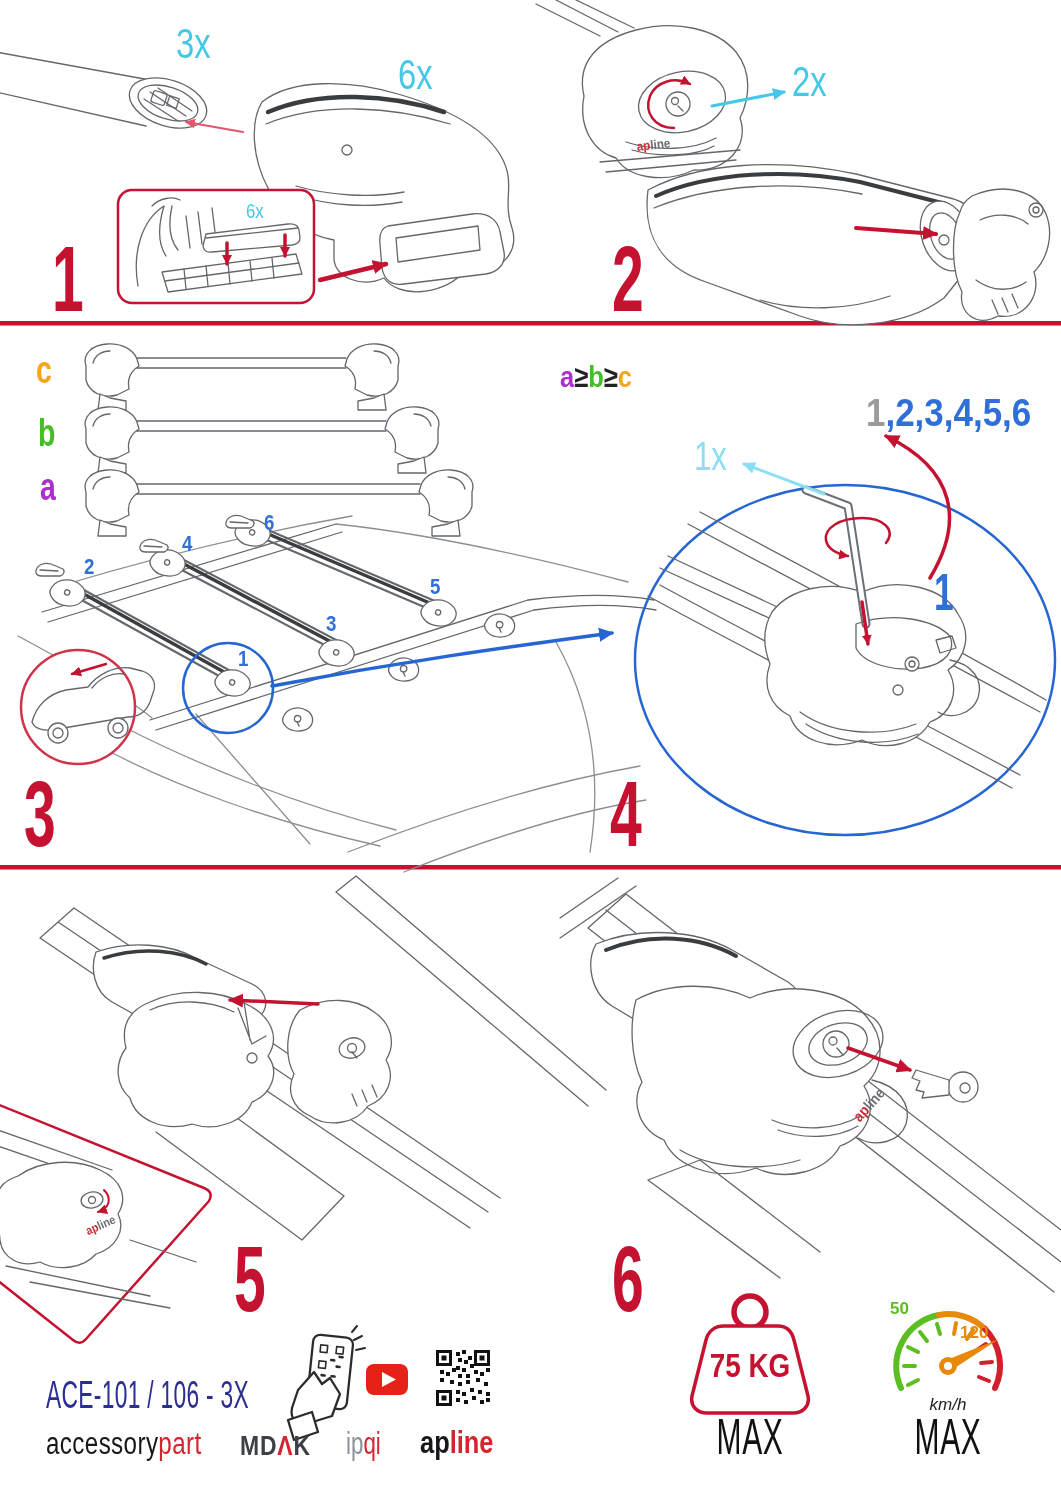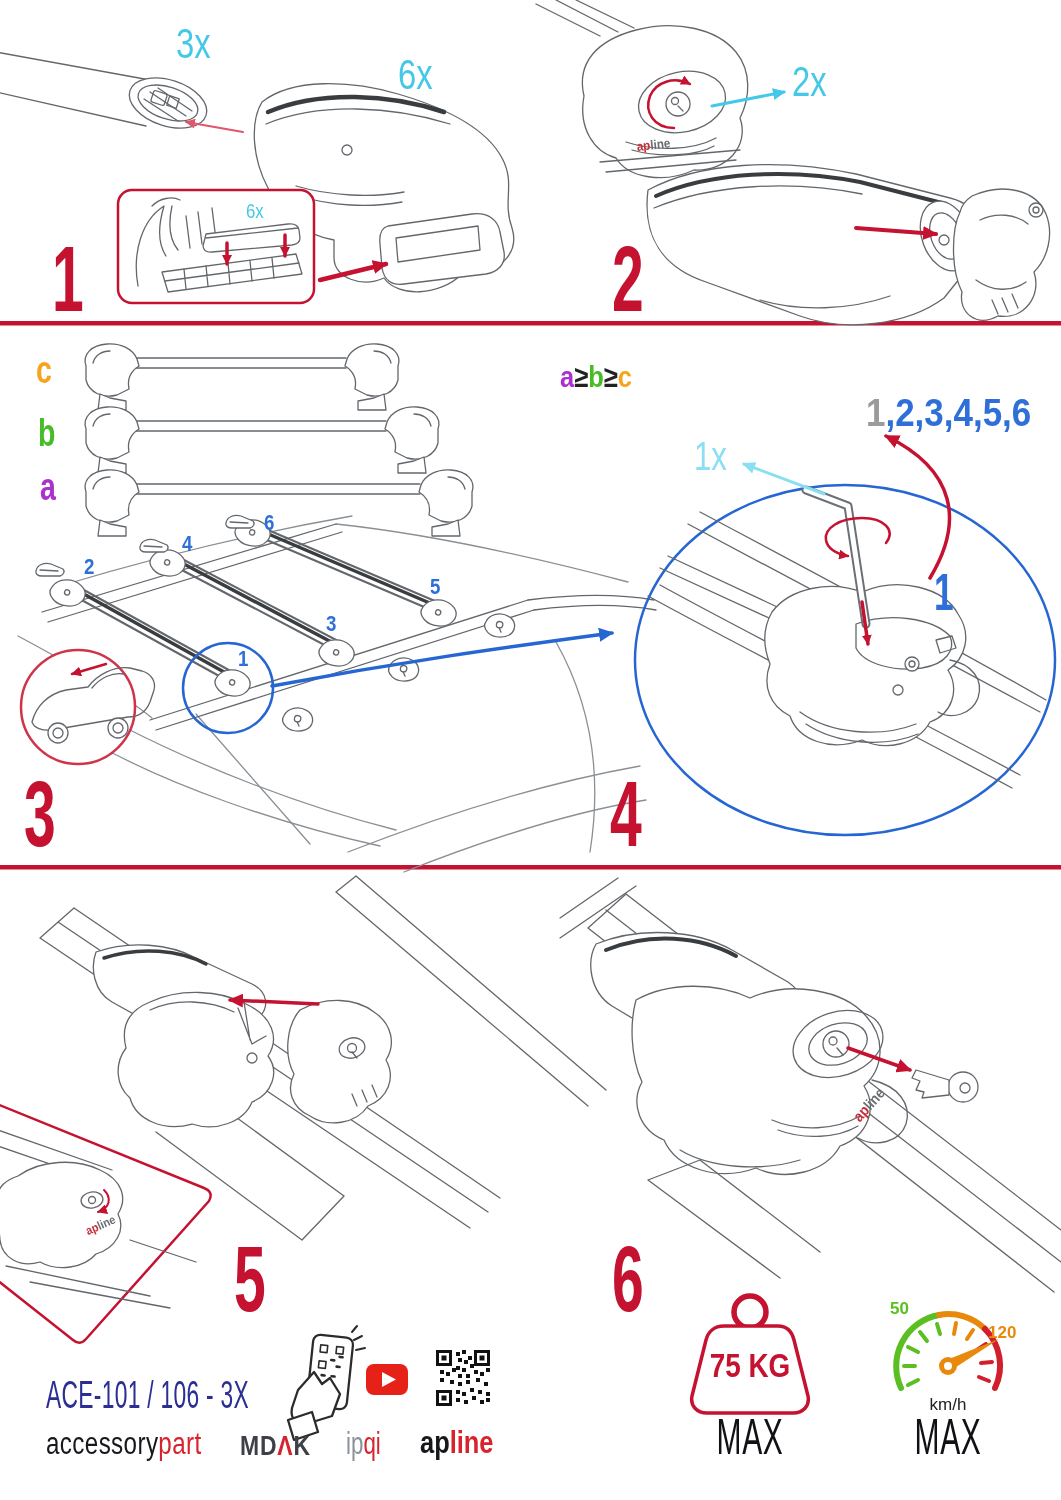--- a/index.html
+++ b/index.html
@@ -32,21 +32,21 @@
   .accpart .part{color:#D6232E;}
   .mdak{font-size:28px;font-weight:700;color:var(--dgray);transform:scaleX(.82);letter-spacing:1px;}
   .mdak .lam{color:#D6232E;}
   .ipqi{font-size:31px;font-weight:400;color:var(--mgray);transform:scaleX(.72);}
   .ipqi .qi{color:#D6232E;}
   .apline{font-size:31px;font-weight:600;color:var(--ink);transform:scaleX(.82);}
   .apline .line{color:#D6232E;}
   .kg{font-size:34px;font-weight:700;color:var(--red);text-align:center;transform:scaleX(.82);transform-origin:center top;}
   .maxlbl{font-size:50px;font-weight:400;color:#101114;text-align:center;transform:scaleX(.6);transform-origin:center top;letter-spacing:1px;}
   .speedtick{font-size:17px;font-weight:600;}
-  .kmh{font-size:17px;color:#222;text-align:center;}
+  .kmh{font-size:17px;color:#222;text-align:center;font-style:italic;}
 </style>
 </head>
 <body>
 
 <div id="page">
 
 <svg id="art" width="1061" height="1500" viewBox="0 0 1061 1500" stroke="#63676c" stroke-width="1.3" fill="none" stroke-linecap="round" stroke-linejoin="round">
   <defs>
     <marker id="mr" markerUnits="userSpaceOnUse" markerWidth="16" markerHeight="14" refX="13" refY="7" orient="auto">
           <path d="M0,0 L15,7 L0,14 Z" fill="#C51230" stroke="none"></path>
@@ -416,17 +416,17 @@
 
 <div class="t model" style="left:46px;top:1376px">ACE-101 / 106 - 3X</div>
 <div class="t accpart" style="left:46px;top:1428px"><span>accessory</span><span class="part">part</span></div>
 <div class="t mdak" style="left:240px;top:1432px"><span>MD</span><span class="lam">Λ</span><span>K</span></div>
 <div class="t ipqi" style="left:346px;top:1428px"><span>ip</span><span class="qi">qi</span></div>
 <div class="t apline" style="left:420px;top:1427px"><span>ap</span><span class="line">line</span></div>
 
 <div class="t kg" style="left:692px;top:1348px;width:116px">75 KG</div>
 <div class="t maxlbl" style="left:692px;top:1412px;width:116px">MAX</div>
 <div class="t speedtick" style="left:890px;top:1300px;color:var(--speedgreen)">50</div>
-<div class="t speedtick" style="left:988px;top:1324px;color:var(--speedorange)">120</div>
+<div class="t speedtick" style="left:960px;top:1324px;color:var(--speedorange)">120</div>
 <div class="t kmh" style="left:902px;top:1396px;width:92px">km/h</div>
 <div class="t maxlbl" style="left:890px;top:1412px;width:116px">MAX</div>
 
 </div>
 
 </body></html>

